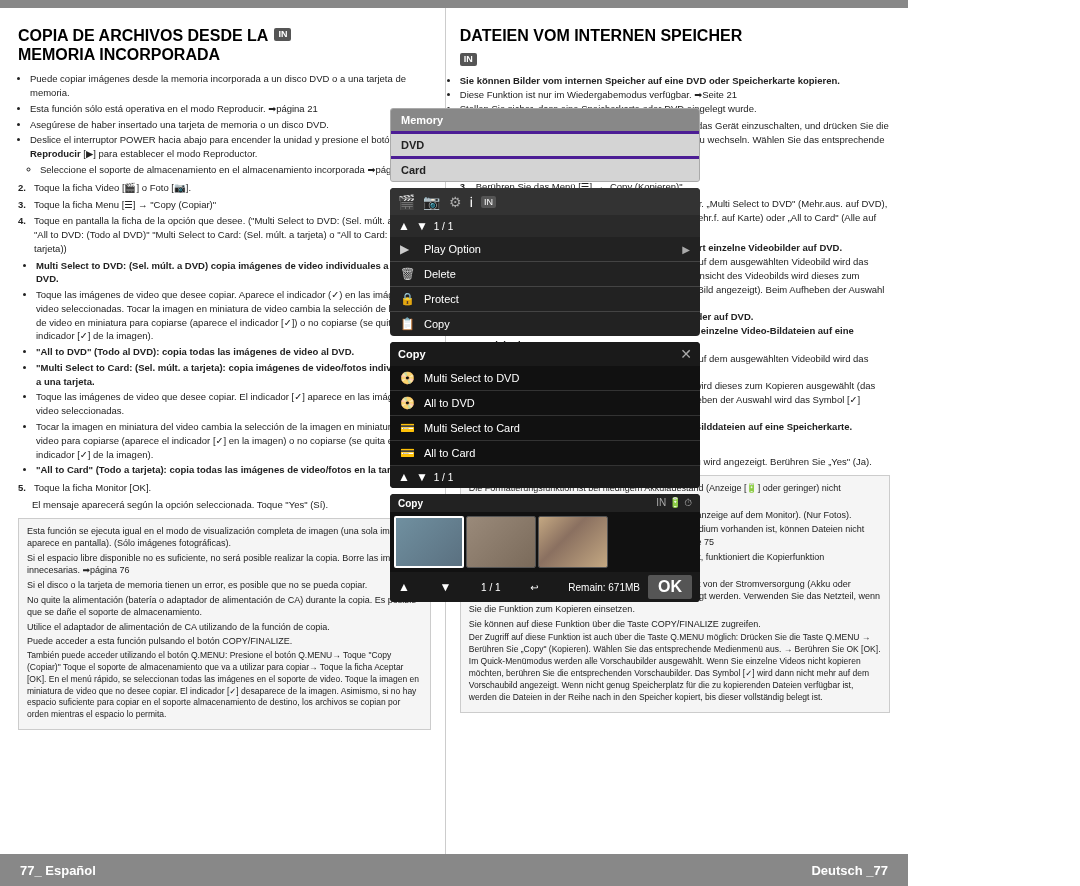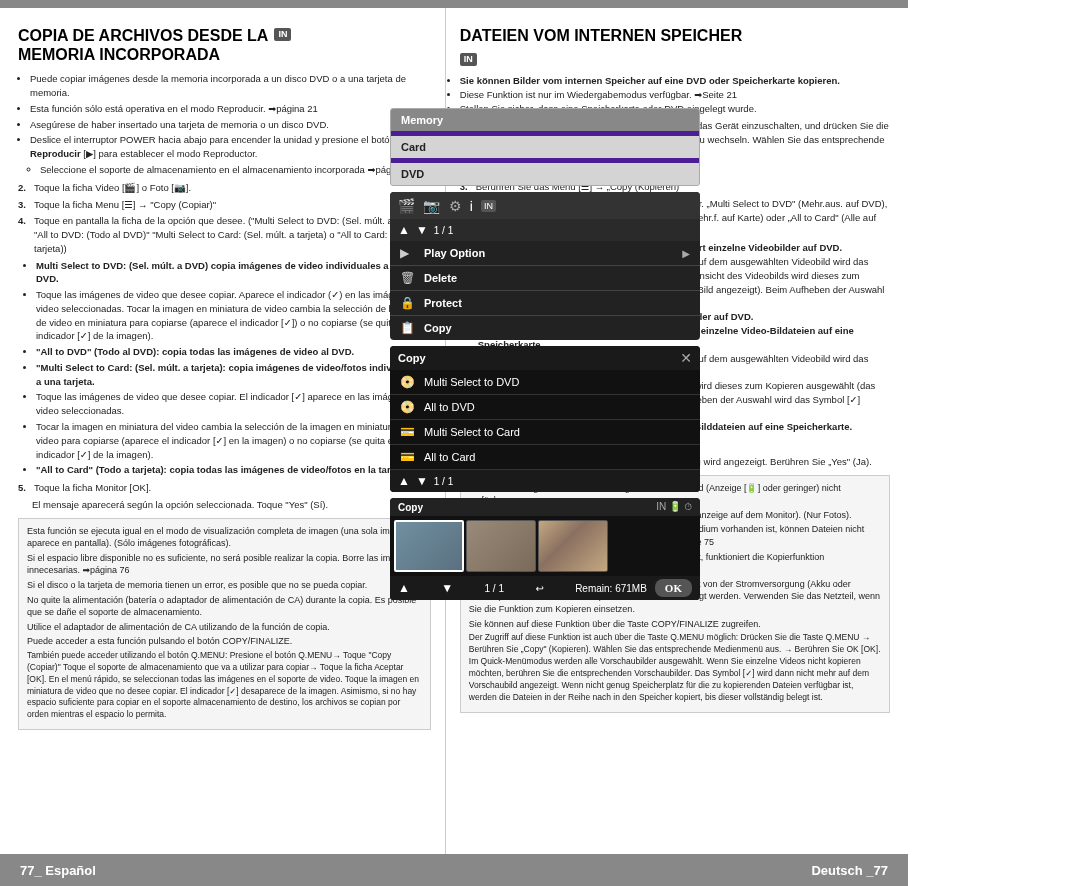--- a/index.html
+++ b/index.html
@@ -144,21 +144,21 @@
       border-radius: 3px;
       margin-bottom: 6px;
       overflow: hidden;
     }
 
     .media-option {
       padding: 5px 10px;
       font-size: 11px;
       font-weight: bold;
       color: #222;
-      border-bottom: 5px solid #4c1d95;
+      border-bottom: 3px solid #4c1d95;
       background: #d4d4d4;
       cursor: pointer;
       text-align: left;
     }
     .media-option:last-child { border-bottom: none; }
     .media-option.selected {
       background: #888;
       color: #fff;
     }
 
@@ -218,21 +218,21 @@
 
     .menu-item-icon {
       color: #ccc;
       font-size: 12px;
       width: 16px;
     }
 
     .menu-item-label {
       color: #fff;
       font-size: 11px;
-      font-weight: bold;
+      font-weight: normal;
     }
 
     .menu-item-arrow {
       margin-left: auto;
       color: #aaa;
       font-size: 10px;
     }
 
     
     .copy-panel {
@@ -349,25 +349,24 @@
       align-items: center;
       gap: 8px;
     }
     .remain-text { color: #fff; font-size: 10px; }
 
     .ok-btn {
       background: #555;
       color: #fff;
       border: none;
       padding: 3px 10px;
-      font-size: 11px;
+      font-size: 16px;
       font-weight: bold;
-      border-radius: 8px;
+      border-radius: 2px;
       cursor: pointer;
-      font-family: Liberation Serif, serif;
     }
 
     
     .bottom-bar {
       background: #888;
       height: 32px;
       display: flex;
       align-items: center;
       justify-content: space-between;
       padding: 0 20px;
@@ -514,22 +513,22 @@
           <p>Sie können auf diese Funktion über die Taste COPY/FINALIZE zugreifen.</p>
           <p style="font-size:8.5px;">Der Zugriff auf diese Funktion ist auch über die Taste Q.MENU möglich: Drücken Sie die Taste Q.MENU → Berühren Sie „Copy" (Kopieren). Wählen Sie das entsprechende Medienmenü aus. → Berühren Sie OK [OK]. Im Quick-Menümodus werden alle Vorschaubilder ausgewählt. Wenn Sie einzelne Videos nicht kopieren möchten, berühren Sie die entsprechenden Vorschaubilder. Das Symbol [✓] wird dann nicht mehr auf dem Vorschaubild angezeigt. Wenn nicht genug Speicherplatz für die zu kopierenden Dateien verfügbar ist, werden die Dateien in der Reihe nach in den Speicher kopiert, bis dieser vollständig belegt ist.</p>
         </div>
       </div>
     </div>
 
     <div class="ui-panel-wrapper">
 
       <div class="media-select-panel">
         <div class="media-option selected">Memory</div>
+        <div class="media-option">DVD</div>
         <div class="media-option">Card</div>
-        <div class="media-option">DVD</div>
       </div>
 
       <div class="menu-panel">
         <div class="menu-top-bar">
           <span class="menu-icon">🎬</span>
           <span class="menu-icon">📷</span>
           <span class="menu-icon active">⚙</span>
           <span class="menu-icon">ℹ</span>
           <span class="menu-icon" style="font-size:9px; background:#555; padding:1px 3px; border-radius:2px;">IN</span>
         </div>

